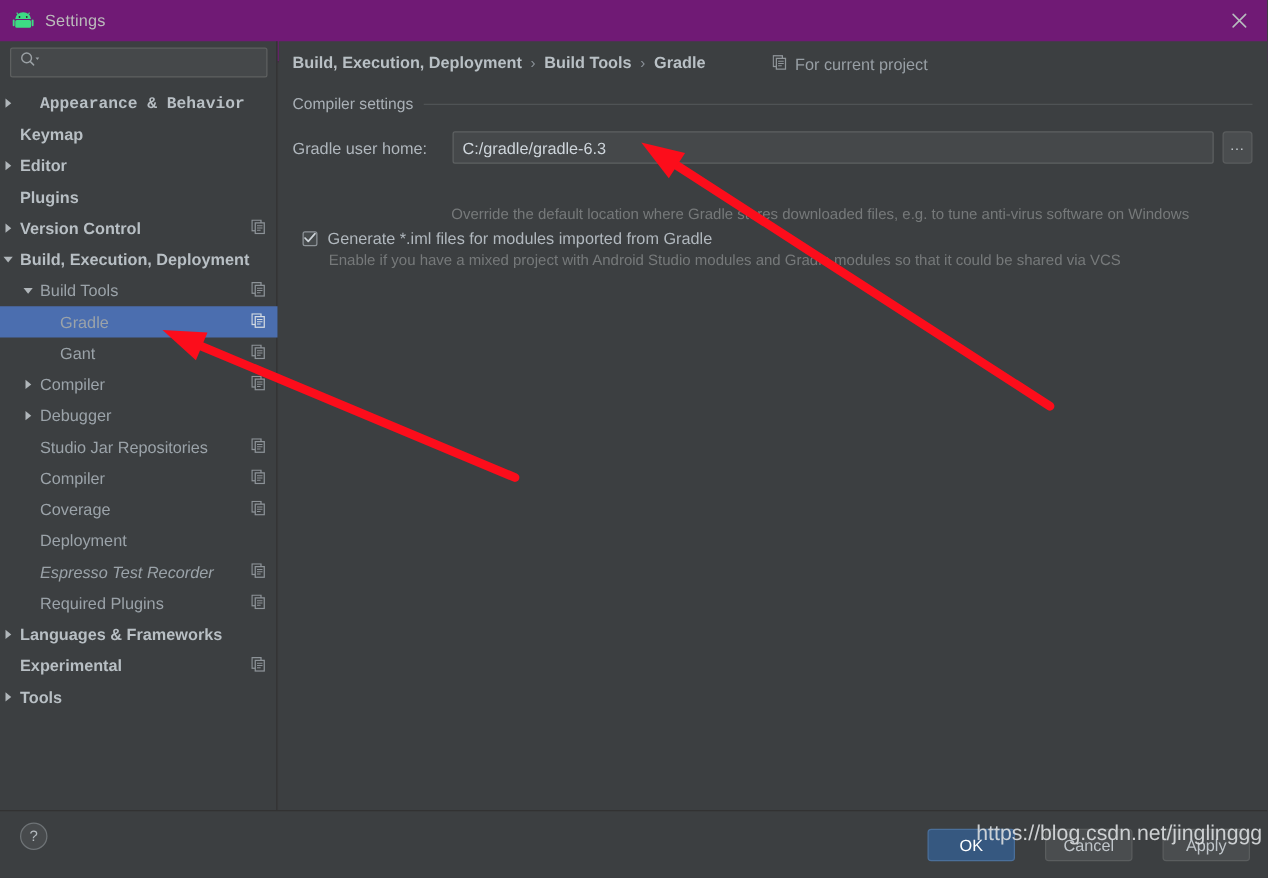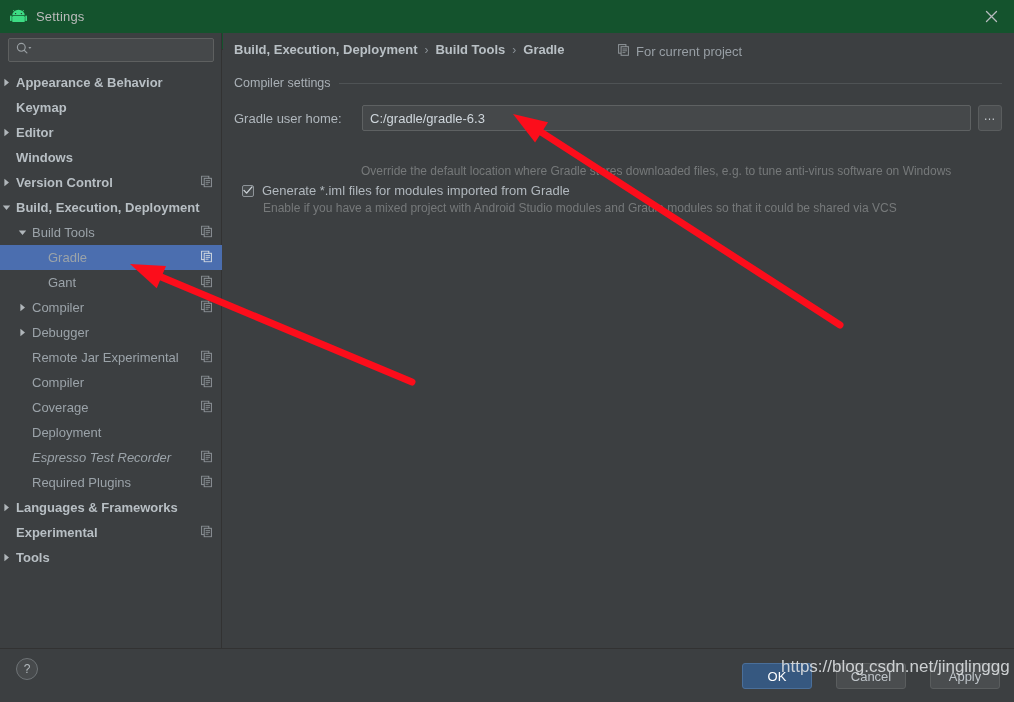--- a/index.html
+++ b/index.html
@@ -15,21 +15,21 @@
     position: relative;
     width: 1014px; height: 702px;
     background: #3c3f41;
     overflow: hidden;
   }
 
   
   .titlebar {
     position: absolute; left: 0; top: 0;
     width: 1014px; height: 50px;
-    background: #14532d;
+    background: #701a75;
     border-bottom: 1px solid #323232;
   }
   .title-left {
     position: absolute; left: 10px; top: 0;
     height: 33px; display: flex; align-items: center; gap: 9px;
   }
   .android-icon { width: 17px; height: 15px; display: block; }
   .title-text {
     font-size: 13px; color: #bbbbbb; letter-spacing: .2px;
   }
@@ -274,37 +274,37 @@
         </span>
       </div>
     </div>
     <div class="tree">
         <div class="tree-row bold">
           <span class="arrow-slot" style="margin-left: 0px;">
             <svg class="tri" width="9" height="9" viewBox="0 0 9 9">
               <path d="M2.4 0.8 L7.0 4.5 L2.4 8.2 Z" fill="#b0b6ba"></path>
             </svg>
           </span>
-          <span class="tree-label" style="margin-left: 3px;">Appearance &amp; Behavior</span>
+          <span class="tree-label" style="margin-left: 19px; font-family: Liberation Mono, monospace;">Appearance &amp; Behavior</span>
         </div>
         <div class="tree-row bold">
           <span class="arrow-slot" style="margin-left: 0px;"></span>
           <span class="tree-label" style="margin-left: 3px;">Keymap</span>
         </div>
         <div class="tree-row bold">
           <span class="arrow-slot" style="margin-left: 0px;">
             <svg class="tri" width="9" height="9" viewBox="0 0 9 9">
               <path d="M2.4 0.8 L7.0 4.5 L2.4 8.2 Z" fill="#b0b6ba"></path>
             </svg>
           </span>
           <span class="tree-label" style="margin-left: 3px;">Editor</span>
         </div>
         <div class="tree-row bold">
           <span class="arrow-slot" style="margin-left: 0px;"></span>
-          <span class="tree-label" style="margin-left: 3px;">Windows</span>
+          <span class="tree-label" style="margin-left: 3px;">Plugins</span>
         </div>
         <div class="tree-row bold">
           <span class="arrow-slot" style="margin-left: 0px;">
             <svg class="tri" width="9" height="9" viewBox="0 0 9 9">
               <path d="M2.4 0.8 L7.0 4.5 L2.4 8.2 Z" fill="#b0b6ba"></path>
             </svg>
           </span>
           <span class="tree-label" style="margin-left: 3px;">Version Control</span>
           <span class="scope-badge"><svg width="12" height="12" viewBox="0 0 12 12">
               <rect x="0.6" y="0.6" width="7.2" height="8.5" fill="none" stroke="#8d9398" stroke-width="1"></rect>
@@ -367,21 +367,21 @@
         <div class="tree-row dim">
           <span class="arrow-slot" style="margin-left: 16px;">
             <svg class="tri" width="9" height="9" viewBox="0 0 9 9">
               <path d="M2.4 0.8 L7.0 4.5 L2.4 8.2 Z" fill="#b0b6ba"></path>
             </svg>
           </span>
           <span class="tree-label" style="margin-left: 3px;">Debugger</span>
         </div>
         <div class="tree-row dim">
           <span class="arrow-slot" style="margin-left: 16px;"></span>
-          <span class="tree-label" style="margin-left: 3px;">Remote Jar Experimental</span>
+          <span class="tree-label" style="margin-left: 3px;">Studio Jar Repositories</span>
           <span class="scope-badge"><svg width="12" height="12" viewBox="0 0 12 12">
               <rect x="0.6" y="0.6" width="7.2" height="8.5" fill="none" stroke="#8d9398" stroke-width="1"></rect>
               <rect x="3.2" y="2.8" width="7.2" height="8.5" fill="#3c3f41" stroke="#8d9398" stroke-width="1"></rect>
               <path d="M4.6 5.1 H9.0 M4.6 6.9 H9.0 M4.6 8.7 H7.5" stroke="#8d9398" stroke-width="0.85"></path>
             </svg></span>
         </div>
         <div class="tree-row dim">
           <span class="arrow-slot" style="margin-left: 16px;"></span>
           <span class="tree-label" style="margin-left: 3px;">Compiler</span>
           <span class="scope-badge"><svg width="12" height="12" viewBox="0 0 12 12">

